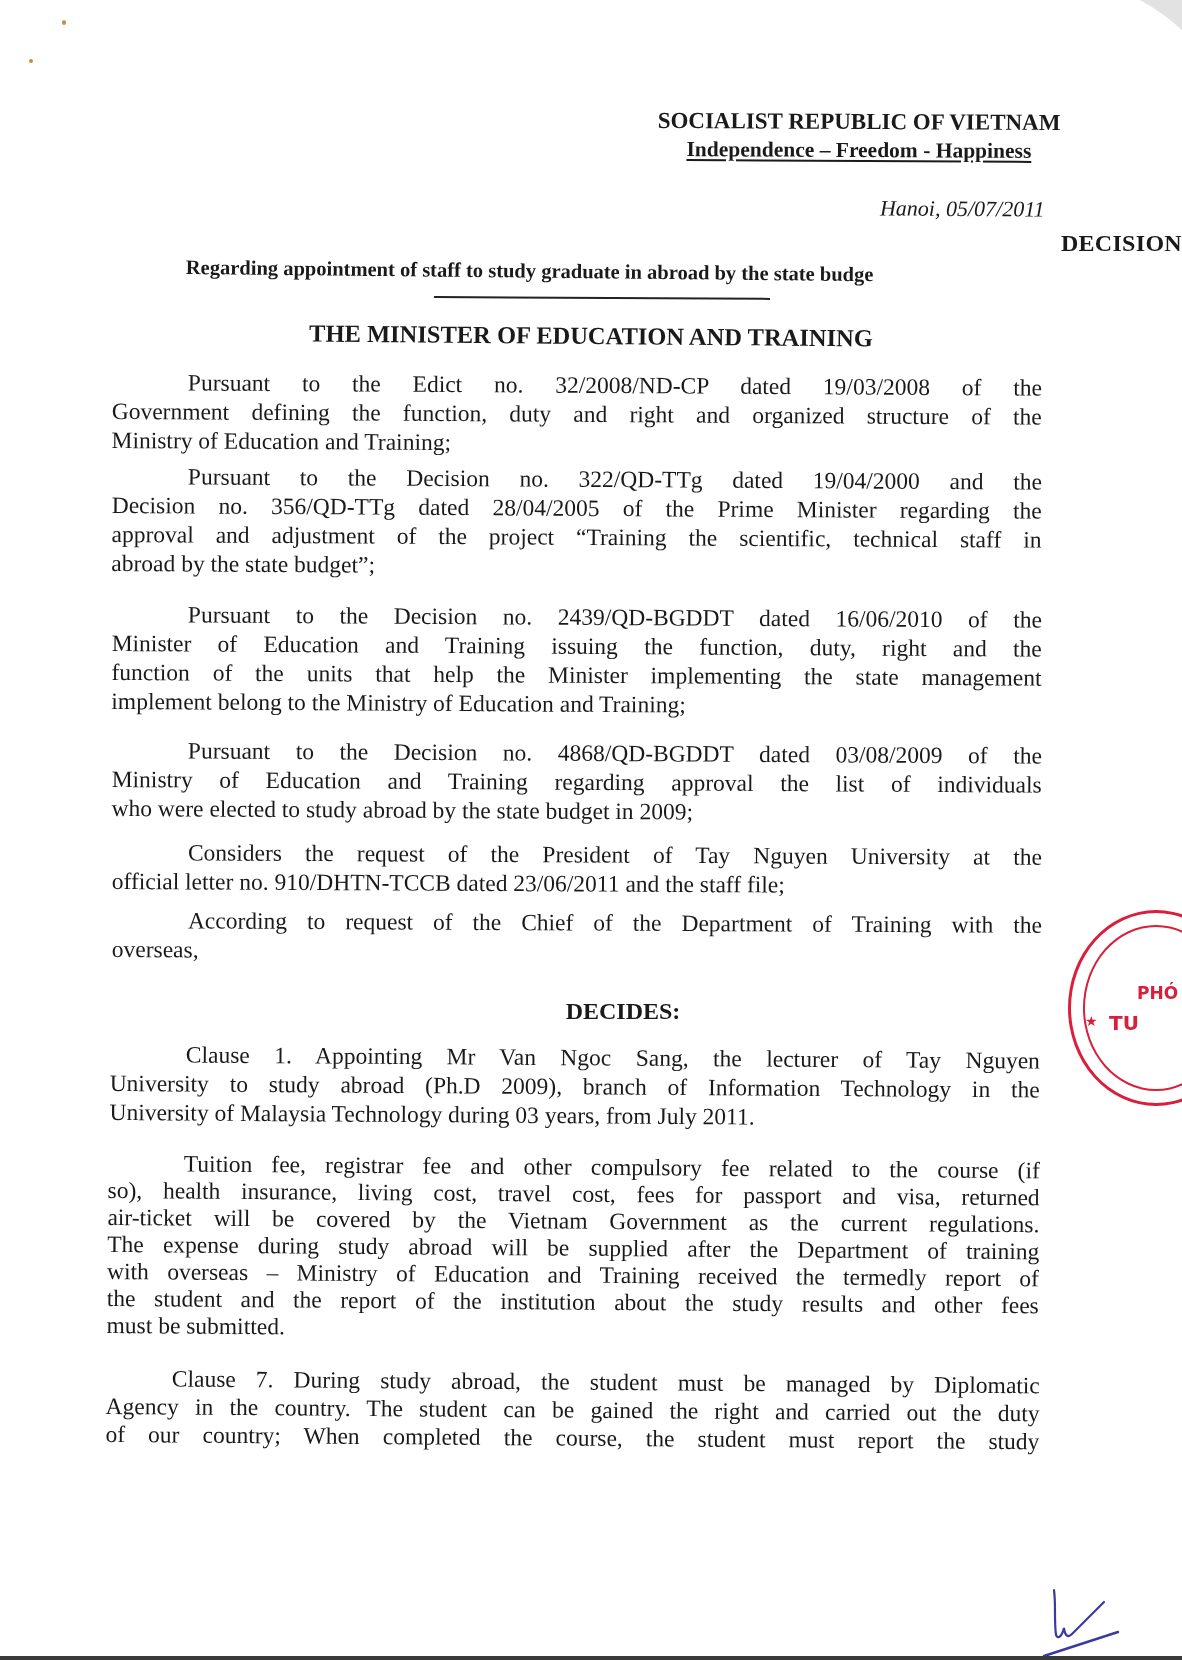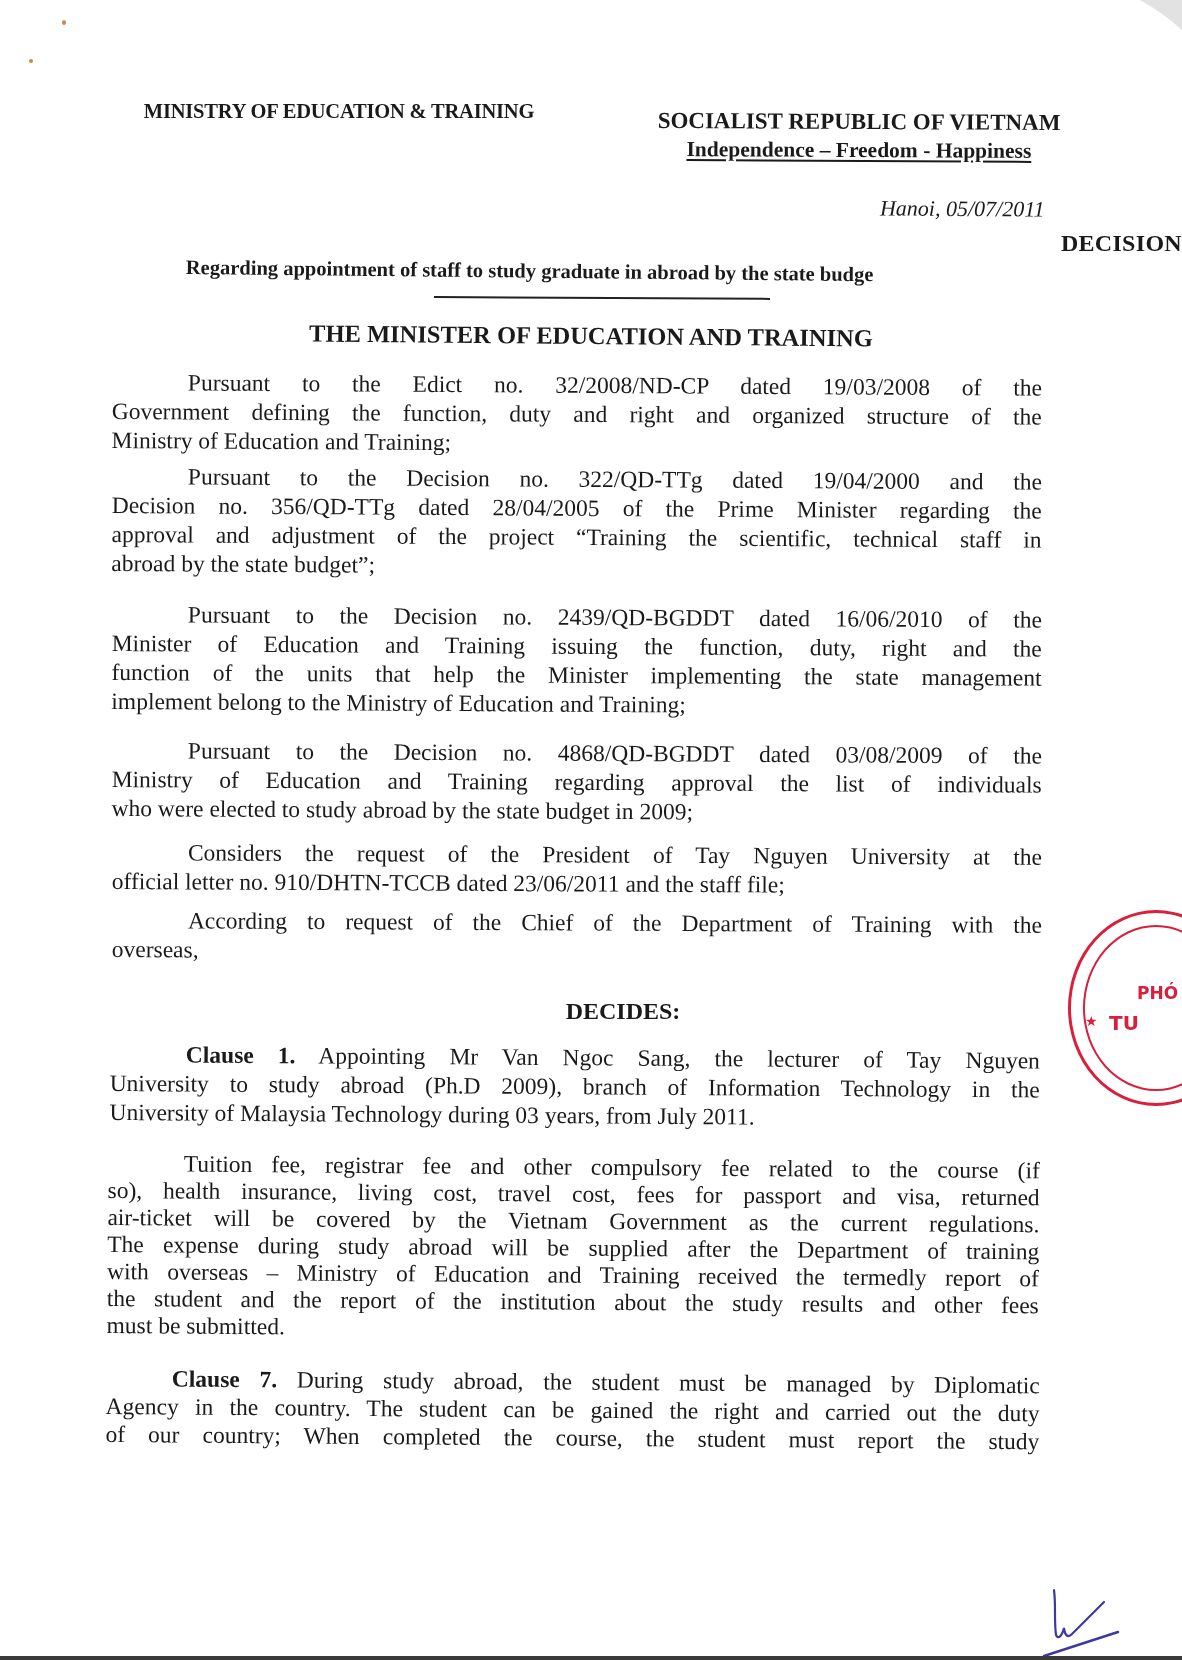--- a/index.html
+++ b/index.html
@@ -2,21 +2,21 @@
 <html><head>
 <meta charset="utf-8">
 <style>
   html, body { margin: 0; padding: 0; }
   body {
     width: 1182px; height: 1660px; position: relative; overflow: hidden;
     background: #ffffff; color: #1a1a1a;
     font-family: "Liberation Serif", "DejaVu Serif", serif;
   }
   .abs { position: absolute; white-space: nowrap; }
-  .bold { font-weight: bold; }
+  .bold { font-weight: normal; }
   .hdr-left { left: 124px; top: 98px; width: 430px; text-align: center; font-size: 20.5px; line-height: 27px; }
   .hdr-left .l1 { font-weight: bold; letter-spacing: -0.2px; }
   .hdr-left .l2 { font-size: 22px; }
   .hdr-left .l2 .num { font-weight: bold; margin: 0 36px 0 10px; }
   .hdr-right { left: 644px; top: 108px; width: 430px; text-align: center; font-size: 23px; line-height: 28px; font-weight: bold; transform: rotate(0.3deg); }
   .hdr-right .motto { text-decoration: underline; text-underline-offset: 3px; font-size: 21.5px; }
   .date { left: 880px; top: 196px; font-style: italic; font-size: 22px; transform: rotate(0.4deg); }
   .title { left: 0; width: 1182px; top: 230px; text-align: right; font-size: 24px; font-weight: bold; letter-spacing: 0.3px; }
   .subtitle { left: 186px; top: 256px; font-size: 20.5px; font-weight: bold; transform: rotate(0.6deg); transform-origin: left top; }
   .subtitle-rule { left: 434px; top: 297px; width: 336px; height: 0; border-top: 2px solid #222; transform: rotate(0.3deg); }
@@ -44,21 +44,20 @@
 </head>
 <body>
 
 <div class="spec" style="left:62px;top:20px;width:4px;height:5px;"></div>
 <div class="spec" style="left:29px;top:59px;width:4px;height:4px;"></div>
 <svg class="corner" viewBox="0 0 60 40">
   <path d="M18 0 L60 0 L60 30 Q40 12 18 0Z" fill="#d6d6d6" opacity="0.7"></path>
 </svg>
 
 <div class="abs hdr-left">
-  <div class="l1">MINISTRY OF EDUCATION &amp; TRAINING</div>
 </div>
 
 <div class="abs hdr-right">
   <div>SOCIALIST REPUBLIC OF VIETNAM</div>
   <div class="motto">Independence – Freedom - Happiness</div>
 </div>
 
 <div class="abs date">Hanoi, 05/07/2011</div>
 
 <div class="abs title">DECISION</div>

